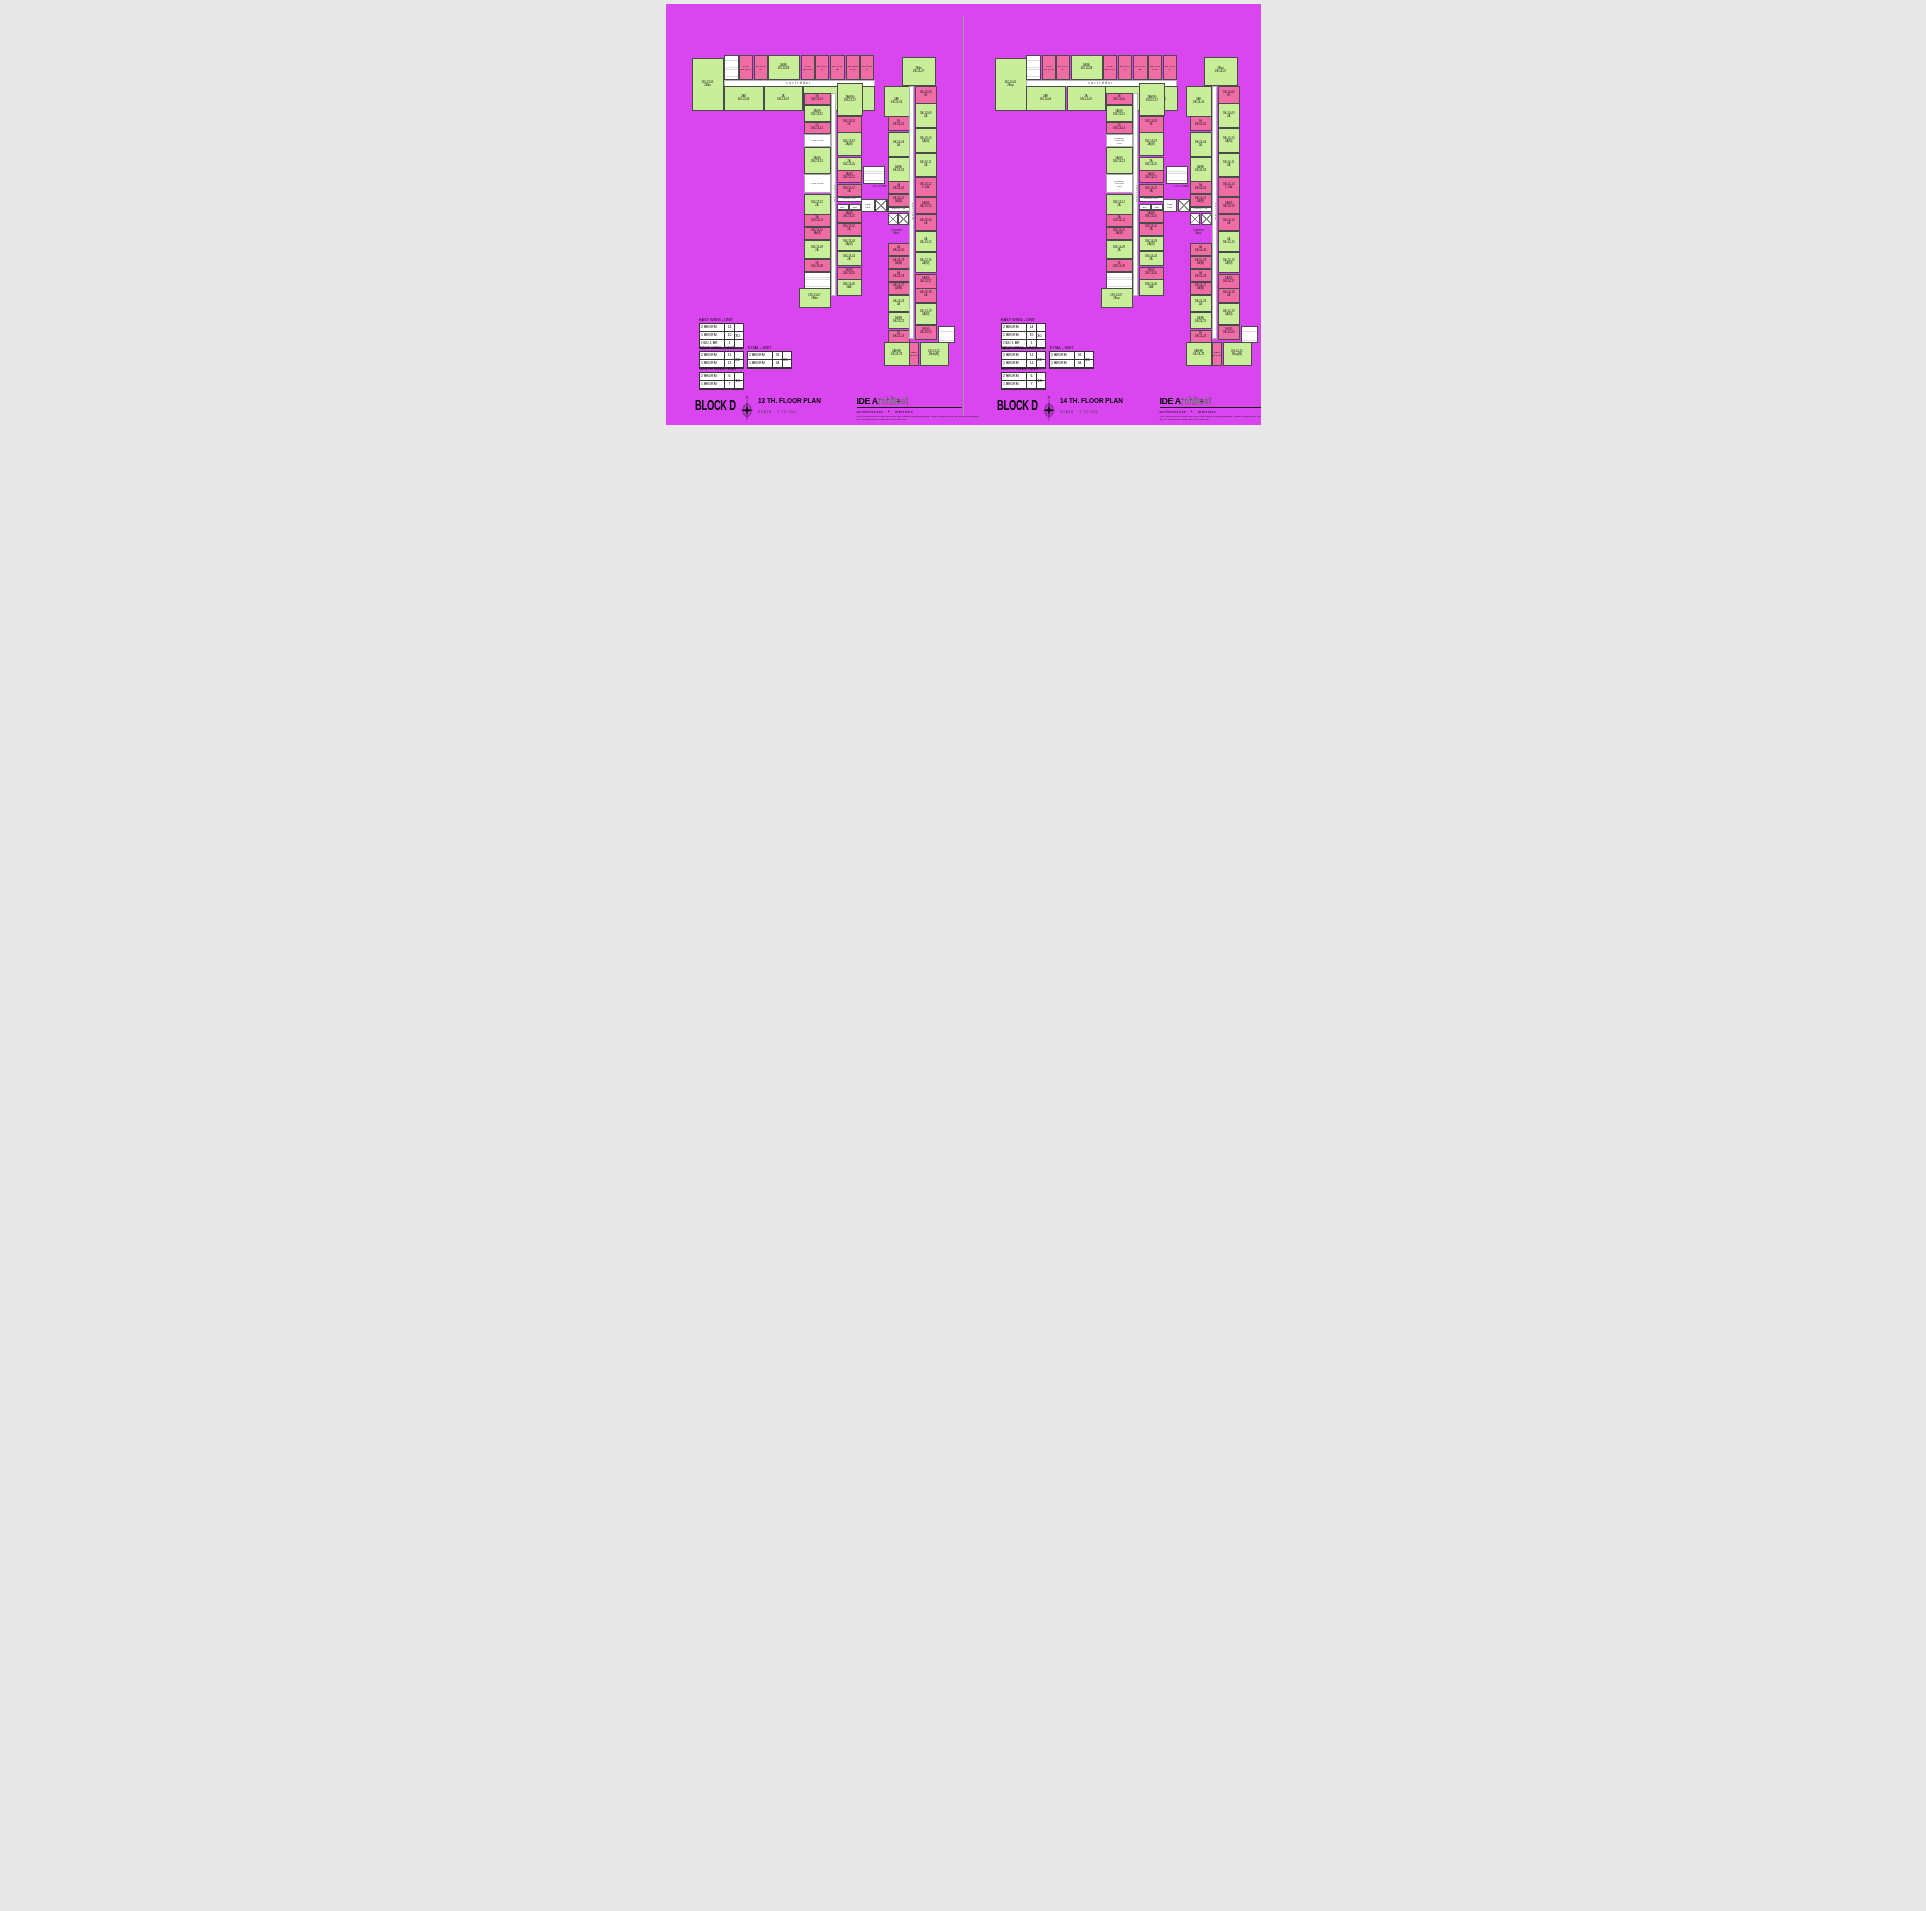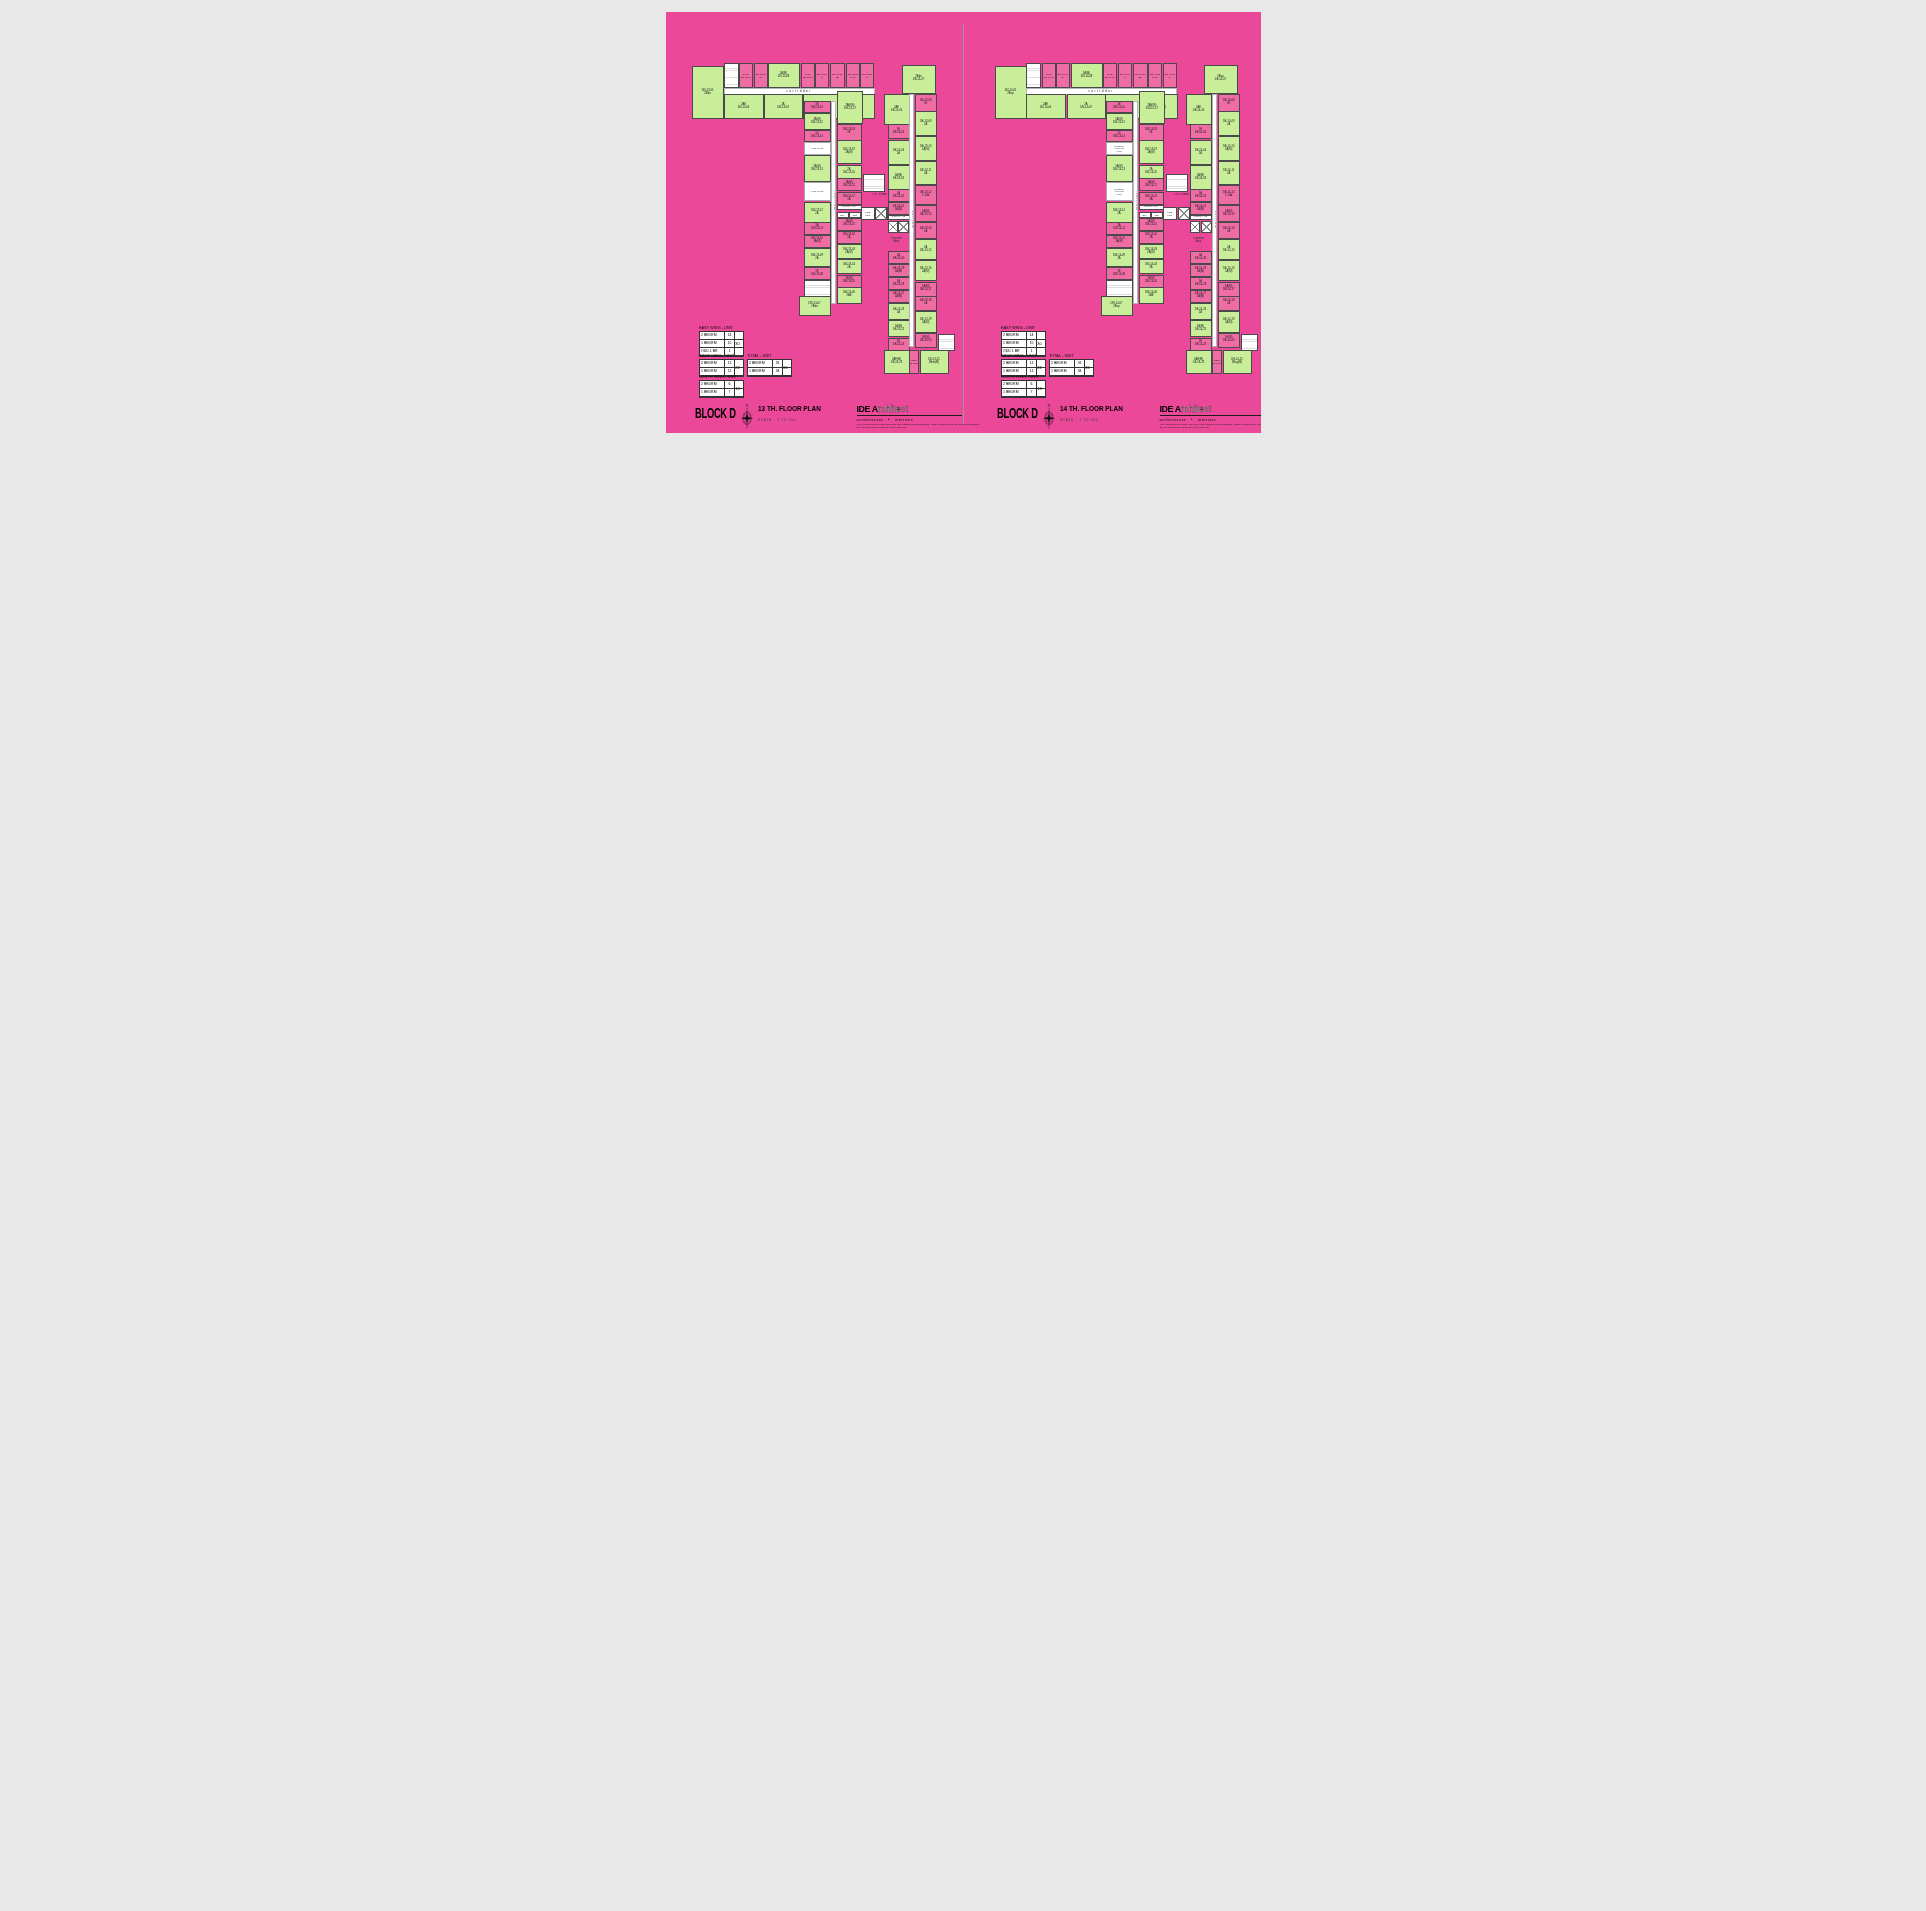--- a/index.html
+++ b/index.html
@@ -1,17 +1,17 @@
 <!DOCTYPE html>
 <html style="font-size:6.2px"><head>
 <meta charset="utf-8">
 <style>
   html,body{margin:0;padding:0;background:#e8e8e8;}
-  .stage{position:relative;width:595px;height:421px;background:#ec4899;
-         font-family:"Liberation Sans",sans-serif;overflow:hidden;margin:12px auto;}
+  .stage{position:relative;width:595px;height:421px;background:#d946ef;
+         font-family:"Liberation Sans",sans-serif;overflow:hidden;margin:4px auto;}
   .divider{position:absolute;width:0.4px;background:#9a9a9a;}
   
   .u{position:absolute;box-sizing:border-box;border:0.4px solid #4a4a4a;
      display:flex;flex-direction:column;align-items:center;justify-content:center;
      text-align:center;overflow:hidden;line-height:1.1;font-size:2.7px;color:#161616;}
   .u .l{display:block;white-space:nowrap;}
   .sm{font-size:2.3px;}
   .G{background:#c9ee9a;}
   .P{background:#f06ca5;}
   .W{background:#ffffff;}

